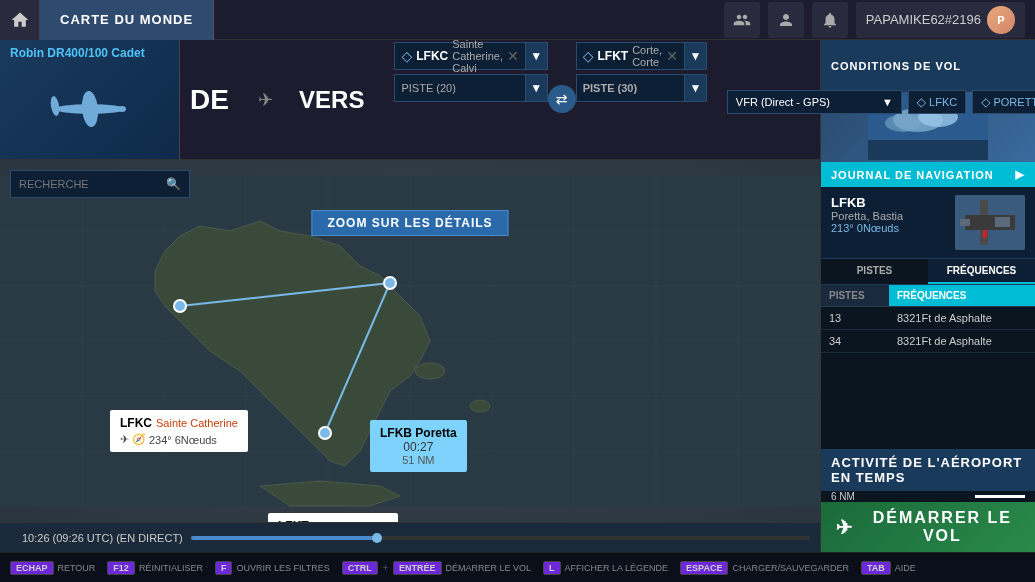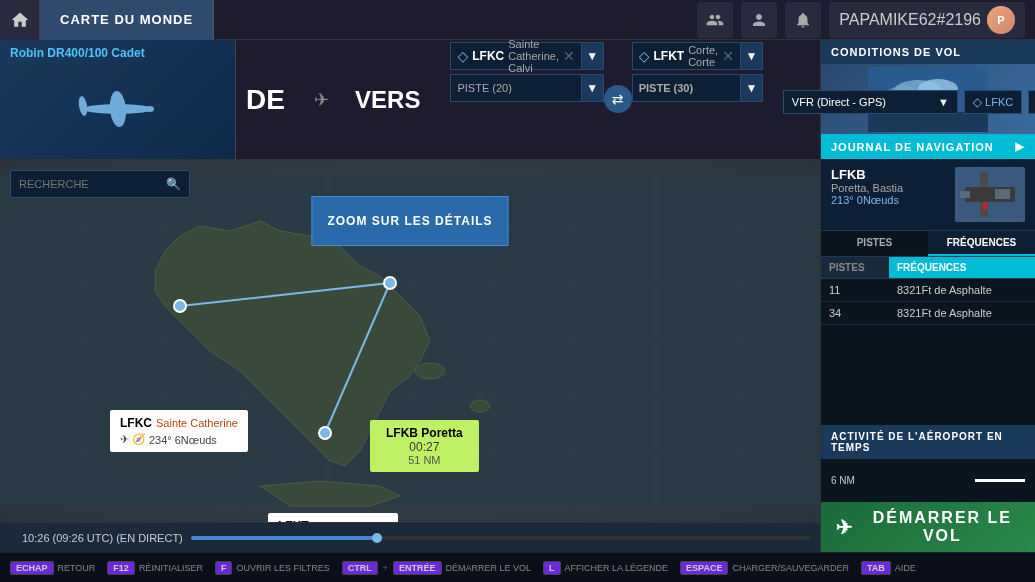--- a/index.html
+++ b/index.html
@@ -18,21 +18,21 @@
     .user-avatar { width: 28px; height: 28px; border-radius: 50%; background: linear-gradient(135deg, #e8a87c, #d4856a); display: flex; align-items: center; justify-content: center; font-size: 11px; font-weight: bold; color: #fff; }
 
     
     .main { display: flex; height: calc(582px - 40px - 30px); }
 
     
     .left-panel { width: 820px; display: flex; flex-direction: column; position: relative; }
 
     
     .flight-header { display: flex; height: 120px; background: #1c1c2e; border-bottom: 1px solid #333; }
-    .aircraft-panel { width: 236px; background: linear-gradient(135deg, #1a3a5c, #0d2a4a); display: flex; flex-direction: column; padding: 6px 10px; border-right: 1px solid #444; flex-shrink: 0; }
+    .aircraft-panel { width: 180px; background: linear-gradient(135deg, #1a3a5c, #0d2a4a); display: flex; flex-direction: column; padding: 6px 10px; border-right: 1px solid #444; flex-shrink: 0; }
     .aircraft-name { color: #4fc3f7; font-size: 12px; font-weight: 600; margin-bottom: 4px; }
     .aircraft-image { flex: 1; display: flex; align-items: center; justify-content: center; }
     .aircraft-svg { width: 120px; height: 55px; }
 
     .route-panel { flex: 1; display: flex; flex-direction: row; }
     .route-header { display: flex; align-items: center; padding: 6px 10px; gap: 8px; }
     .de-label { font-size: 28px; font-weight: 700; color: #fff; min-width: 50px; }
     .vers-label { font-size: 24px; font-weight: 700; color: #fff; margin-left: auto; padding-right: 10px; }
     .swap-btn { width: 28px; height: 28px; background: #2a5a8a; border-radius: 50%; display: flex; align-items: center; justify-content: center; cursor: pointer; }
     .plane-icon-top { color: #888; font-size: 18px; margin: 0 10px; }
@@ -52,45 +52,45 @@
 
     
     .map-area { flex: 1; background: #2a3540; position: relative; overflow: hidden; }
     .map-bg { position: absolute; inset: 0; background: radial-gradient(ellipse at center, #3a4550 0%, #2a3540 100%); }
 
     
     .map-search { position: absolute; top: 10px; left: 10px; display: flex; align-items: center; background: #0d1f35; border: 1px solid #2a4a6e; width: 180px; height: 28px; padding: 0 8px; z-index: 10; }
     .map-search input { background: transparent; border: none; color: #888; font-size: 11px; flex: 1; outline: none; }
 
     
-    .zoom-btn { position: absolute; top: 36px; left: 50%; transform: translateX(-50%); background: #2a6aaa; border: 1px solid #4a8aca; color: #fff; padding: 17px 15px; font-size: 12px; font-weight: 600; letter-spacing: 1px; cursor: pointer; z-index: 10; }
+    .zoom-btn { position: absolute; top: 50px; left: 50%; transform: translateX(-50%); background: #2a6aaa; border: 1px solid #4a8aca; color: #fff; padding: 5px 15px; font-size: 12px; font-weight: 600; letter-spacing: 1px; cursor: pointer; z-index: 10; }
 
     
     .airport-card { position: absolute; background: #fff; color: #000; border-radius: 2px; padding: 6px 10px; min-width: 130px; z-index: 20; }
     .airport-card .card-code { font-weight: 700; font-size: 12px; color: #000; }
     .airport-card .card-name { font-size: 11px; color: #c2410c; }
     .airport-card .card-detail { font-size: 11px; color: #444; display: flex; align-items: center; gap: 3px; margin-top: 3px; }
 
     
-    .waypoint-card { position: absolute; background: #bef264; color: #000; border-radius: 2px; padding: 6px 16px; z-index: 20; }
+    .waypoint-card { position: absolute; background: #7dd3fc; color: #000; border-radius: 2px; padding: 6px 10px; z-index: 20; }
     .waypoint-card .wc-codes { font-weight: 700; font-size: 12px; }
     .waypoint-card .wc-time { font-size: 12px; color: #333; text-align: center; }
     .waypoint-card .wc-nm { font-size: 11px; color: #555; text-align: center; }
 
     
     .time-bar { height: 30px; background: #1a2a3a; border-top: 1px solid #333; display: flex; align-items: center; padding: 0 10px; gap: 8px; position: relative; }
     .time-text { font-size: 11px; color: #ccc; margin-left: 12px; }
     .time-slider { flex: 1; height: 4px; background: #333; border-radius: 2px; position: relative; cursor: pointer; }
     .time-slider-fill { height: 100%; background: #4a8aca; border-radius: 2px; width: 30%; }
     .time-dot { position: absolute; width: 10px; height: 10px; background: #7ab8e8; border-radius: 50%; top: -3px; left: 30%; transform: translateX(-50%); }
 
     
     .right-panel { width: 215px; background: #0a1520; border-left: 1px solid #333; display: flex; flex-direction: column; }
     .conditions-section { }
-    .section-header { background: #1a3a5c; padding: 6px 10px; font-size: 11px; font-weight: 700; letter-spacing: 1px; color: #fff; display: flex; align-items: center; gap: 6px; }
+    .section-header { background: #1a3a5c; padding: 20px 10px; font-size: 11px; font-weight: 700; letter-spacing: 1px; color: #fff; display: flex; align-items: center; gap: 6px; }
     .weather-img { height: 70px; background: linear-gradient(135deg, #2a4a6e, #3a6a9e); display: flex; align-items: center; justify-content: center; overflow: hidden; }
 
     .journal-section { flex: 1; display: flex; flex-direction: column; }
     .journal-header { background: #00bcd4; padding: 6px 10px; font-size: 11px; font-weight: 700; letter-spacing: 1px; color: #fff; display: flex; align-items: center; justify-content: space-between; }
 
     .airport-info-card { background: #0d1f35; padding: 8px 10px; border-bottom: 1px solid #1a3a5c; display: flex; gap: 8px; }
     .airport-info-text { flex: 1; }
     .airport-info-code { font-size: 13px; font-weight: 700; color: #fff; }
     .airport-info-name { font-size: 11px; color: #aaa; }
     .airport-info-speed { font-size: 11px; color: #7ab8e8; }
@@ -98,23 +98,23 @@
 
     .tabs-row { display: flex; border-bottom: 1px solid #1a3a5c; }
     .tab-btn { flex: 1; padding: 6px; font-size: 10px; font-weight: 600; text-align: center; cursor: pointer; color: #aaa; border-bottom: 2px solid transparent; }
     .tab-btn.active { color: #fff; border-bottom: 2px solid #00bcd4; background: #0d1f35; }
 
     .runways-table { width: 100%; border-collapse: collapse; }
     .runways-table th { background: #1a2a3e; padding: 5px 8px; font-size: 10px; font-weight: 600; color: #888; text-align: left; border-bottom: 1px solid #2a3a4e; }
     .runways-table th.active-col { background: #00bcd4; color: #fff; }
     .runways-table td { padding: 5px 8px; font-size: 11px; color: #ccc; border-bottom: 1px solid #1a2a3e; }
 
-    .activite-section { background: #1a3a5c; padding: 6px 10px; font-size: 10px; font-weight: 700; letter-spacing: 1px; color: #fff; margin-top: auto; }
-
-    .nm-scale { display: flex; align-items: center; gap: 4px; padding: 16px 10px; font-size: 10px; color: #ccc; }
+    .activite-section { background: #1a3a5c; padding: 6px 10px; font-size: 13px; font-weight: 700; letter-spacing: 1px; color: #fff; margin-top: auto; }
+
+    .nm-scale { display: flex; align-items: center; gap: 4px; padding: 0 10px; font-size: 10px; color: #ccc; }
     .nm-bar { width: 50px; height: 3px; background: #fff; border-left: 2px solid #fff; border-right: 2px solid #fff; }
 
     
     .start-flight-btn { background: linear-gradient(135deg, #1a6a3a, #2a8a4a); border: none; color: #fff; padding: 0 15px; height: 50px; font-size: 16px; font-weight: 700; letter-spacing: 2px; cursor: pointer; display: flex; align-items: center; gap: 10px; width: 100%; justify-content: center; margin-top: auto; }
 
     
     .bottom-bar { height: 30px; background: #0a0f1a; border-top: 1px solid #222; display: flex; align-items: center; padding: 0 10px; gap: 0; width: 100%; }
     .key-hint { display: flex; align-items: center; gap: 4px; margin-right: 12px; }
     .key-box { background: #6d28d9; border: 1px solid #444; padding: 1px 5px; font-size: 9px; color: #ccc; border-radius: 2px; font-weight: 600; }
     .key-label { font-size: 9px; color: #888; }
@@ -149,21 +149,21 @@
       <svg viewBox="0 0 24 24">
           <path d="M12 12c2.21 0 4-1.79 4-4s-1.79-4-4-4-4 1.79-4 4 1.79 4 4 4zm0 2c-2.67 0-8 1.34-8 4v2h16v-2c0-2.66-5.33-4-8-4z"></path>
         </svg>
     </div>
     <div class="top-icon">
       <svg viewBox="0 0 24 24">
           <path d="M12 22c1.1 0 2-.9 2-2h-4c0 1.1.9 2 2 2zm6-6v-5c0-3.07-1.64-5.64-4.5-6.32V4c0-.83-.67-1.5-1.5-1.5s-1.5.67-1.5 1.5v.68C7.63 5.36 6 7.92 6 11v5l-2 2v1h16v-1l-2-2z"></path>
         </svg>
     </div>
     <div class="user-badge">
-      <span style="font-size:16px;color:#ccc;">PAPAMIKE62#2196</span>
+      <span style="font-size:13px;color:#ccc;">PAPAMIKE62#2196</span>
       <div class="user-avatar">P</div>
     </div>
   </div>
 </div>
 
 <div class="main">
 
   <div class="left-panel">
 
     <div class="flight-header">
@@ -389,21 +389,21 @@
 
       <table class="runways-table">
         <thead>
           <tr>
             <th>PISTES</th>
             <th class="active-col">FRÉQUENCES</th>
           </tr>
         </thead>
         <tbody>
           <tr>
-            <td>11</td>
+            <td>13</td>
             <td>8321Ft de Asphalte</td>
           </tr>
           <tr>
             <td>34</td>
             <td>8321Ft de Asphalte</td>
           </tr>
         </tbody>
       </table>
 
       <div style="flex:1;"></div>

